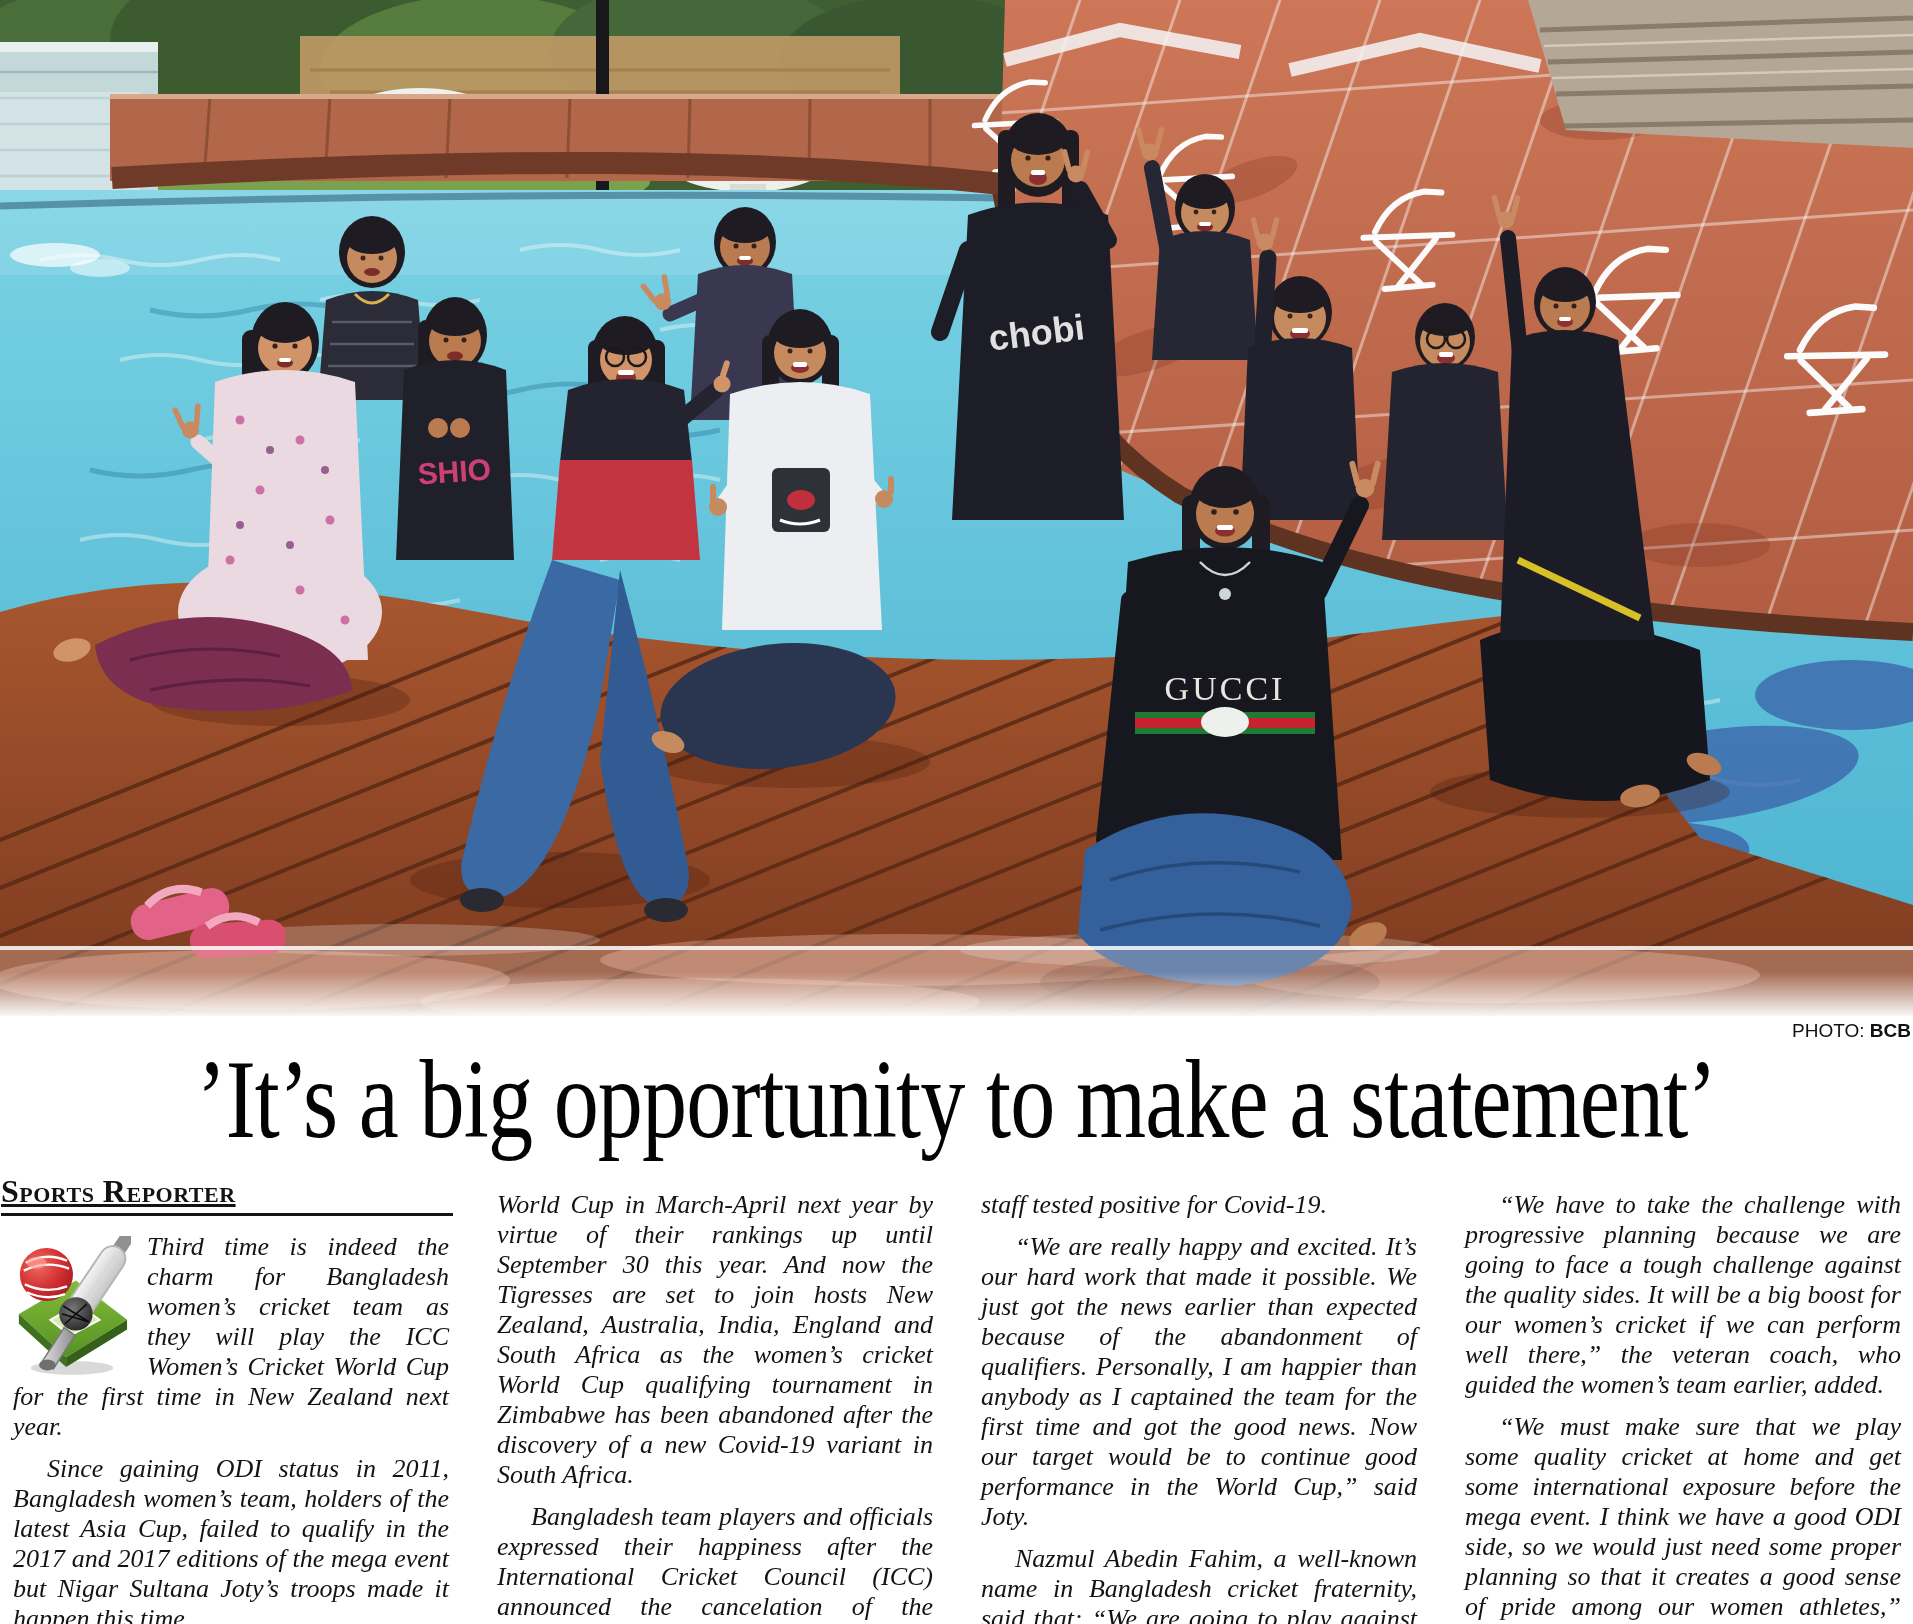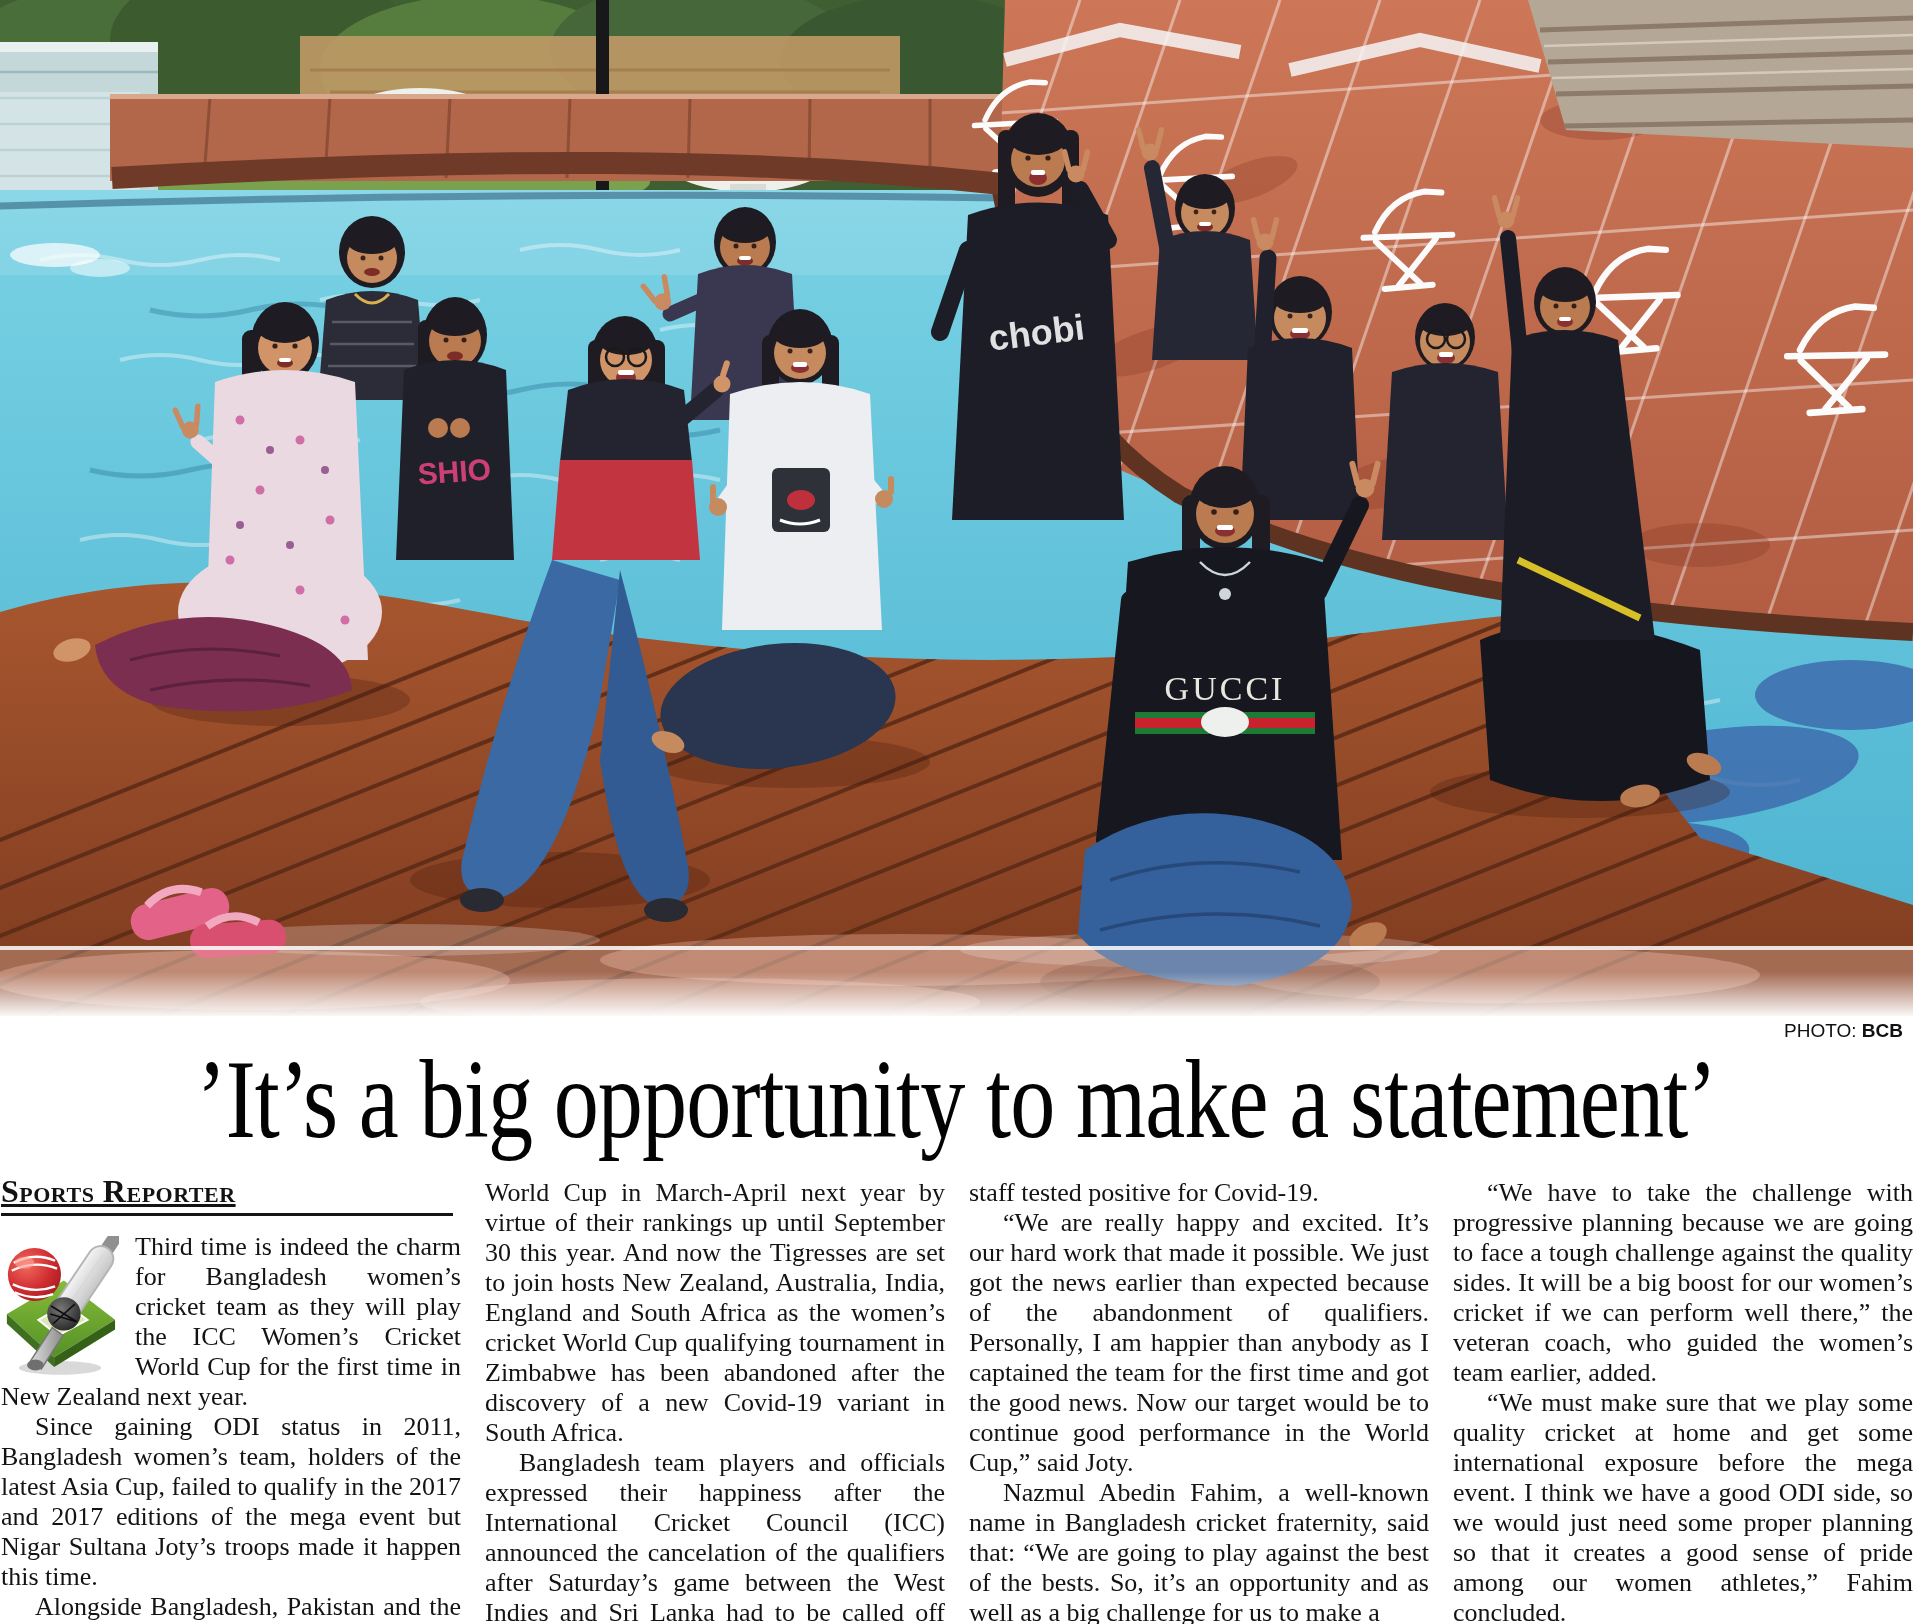--- a/index.html
+++ b/index.html
@@ -1,27 +1,27 @@
 <!DOCTYPE html>
 <html><head>
 <meta charset="utf-8">
 <style>
   html,body{margin:0;padding:0;}
   body{width:1913px;height:1624px;overflow:hidden;background:#fff;
        font-family:"Liberation Serif",serif;color:#131313;}
   .photo-wrap{position:relative;width:1913px;height:1016px;overflow:hidden;background:#fff;}
   .photo-wrap svg{display:block;}
-  .credit{text-align:right;padding:4px 10px 0 0;font:19px "Liberation Sans",sans-serif;color:#111;height:24px;}
+  .credit{text-align:right;padding:4px 2px 0 0;font:19px "Liberation Sans",sans-serif;color:#111;height:24px;}
   .credit b{font-weight:bold;}
   .headline{height:116px;margin-top:0;text-align:center;white-space:nowrap;
             font-size:97px;font-weight:400;letter-spacing:-1px;color:#030303;
             transform:scale(.93,1.16);transform-origin:50% 18%;line-height:1.05;}
   .article{display:grid;grid-template-columns:repeat(4,460px);column-gap:24px;
            margin:18px 0 0 1px;}
-  .article p{margin:0;font-size:26px;line-height:30px;text-align:justify;}
+  .article p{margin:12px;font-size:26px;line-height:30px;text-align:justify;font-style:italic;}
   .article p.ind{text-indent:34px;}
   .byline{font-weight:bold;font-variant:small-caps;font-size:32px;letter-spacing:.5px;line-height:26px;text-decoration:underline;}
   .byline-rule{width:452px;height:3px;background:#151515;margin:9px 0 16px 0;}
   .cric-icon{float:left;width:118px;height:142px;margin:4px 16px 2px 0;}
 </style>
 </head>
 <body>
 
 <figure class="photo-wrap" style="margin:0">
 <svg width="1913" height="1016" viewBox="0 0 1913 1016">

